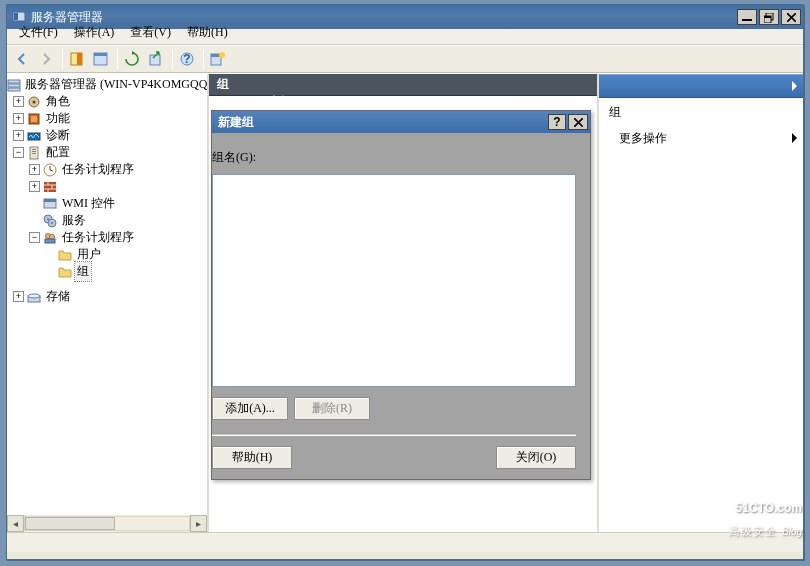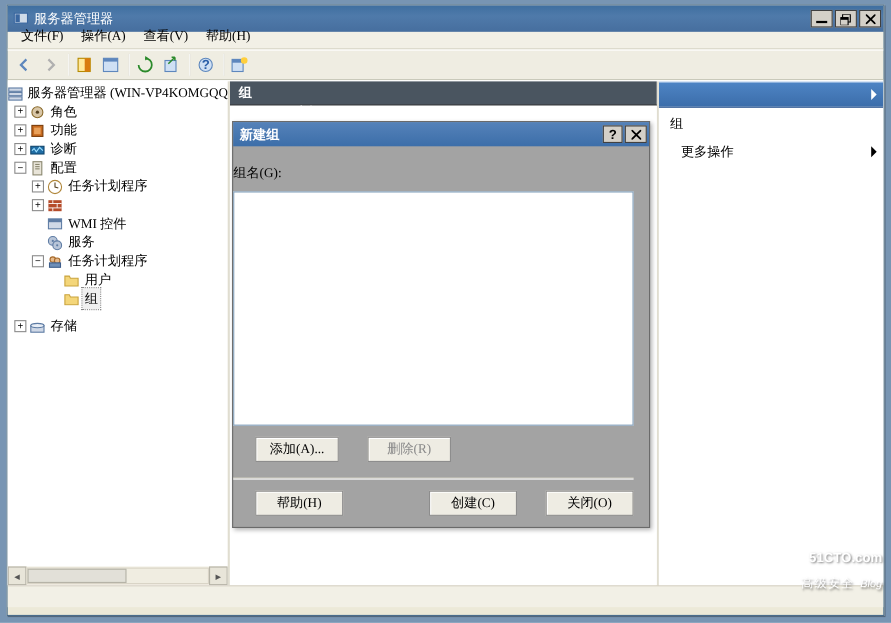--- a/index.html
+++ b/index.html
@@ -52,21 +52,21 @@
   .dialog .dtitle { height:22px; background:linear-gradient(to bottom,#5582b9,#3c6ea9); color:#fff; display:flex; align-items:center; padding-left:6px; font-family:SimSun,serif; font-weight:bold; }
   .dialog .dtitle .dtext { flex:1; }
   .dialog .dwinbtns { display:flex; margin-right:2px; }
   .dialog .dbody { flex:1; padding:16px 14px 10px 0; display:flex; flex-direction:column; }
   .drow { display:flex; align-items:center; margin-bottom:8px; }
   .drow .dlabel { width:70px; font-family:SimSun,serif; }
   .drow input { flex:1; height:20px; border:1px solid #7f9db9; padding:0 4px; font-family:Tahoma,SimSun; font-size:12px; }
   .members-label { font-family:SimSun,serif; margin-bottom:4px; }
   .members-box { flex:1; background:#fff; border:1px solid #7f9db9; margin-bottom:10px; min-height:130px; }
   .btnrow { display:flex; gap:6px; margin-bottom:14px; }
-  .btn { height:23px; background:#eeece3; border:1px solid #8d8d8d; min-width:76px; padding:0 8px; font-family:SimSun,serif; display:flex; align-items:center; justify-content:center; box-shadow:inset 1px 1px 0 #fff;margin-left:20px; }
+  .btn { height:23px; background:#eeece3; border:1px solid #8d8d8d; min-width:76px; padding:0 8px; font-family:SimSun,serif; display:flex; align-items:center; justify-content:center; box-shadow:inset 1px 1px 0 #fff; }
   .divider { border:none; border-top:1px solid #c9c7ba; border-bottom:1px solid #fff; margin-bottom:10px; }
   .footer-btns { display:flex; }
   .footer-btns .btn { min-width:80px; }
   .spacer { flex:1; }
 
   
   .ico-svr { width:14px; height:14px; }
   .ico-folder { width:14px; height:12px; }
   .watermark { position:absolute; right:8px; bottom:26px; color:#fff; font-family:Arial; text-align:right; font-size:20px; font-weight:bold; text-shadow:1px 1px 2px rgba(0,0,0,0.5); }
   .watermark .sub { font-size:11px; font-weight:normal; letter-spacing:1px; }
@@ -365,21 +365,20 @@
     </div>
     <div class="members-box"></div>
     <div class="btnrow">
       <div class="btn">添加(A)...</div>
       <div class="btn" style="color:#8a8a8a">删除(R)</div>
     </div>
     <hr class="divider">
     <div class="footer-btns">
       <div class="btn">帮助(H)</div>
       <div class="spacer"></div>
-      <div class="btn">创建(C)</div>
       <div style="width:6px"></div>
       <div class="btn">关闭(O)</div>
     </div>
   </div>
 </div>
 
 <div class="watermark">
   <span>51CTO.com</span><br>
   <span class="sub">高级安全</span>
   <span class="blog">Blog</span>

